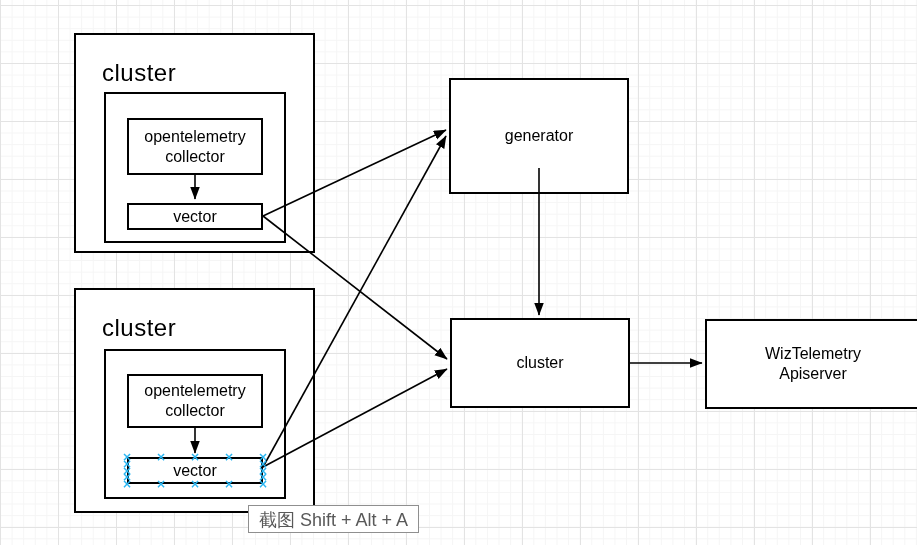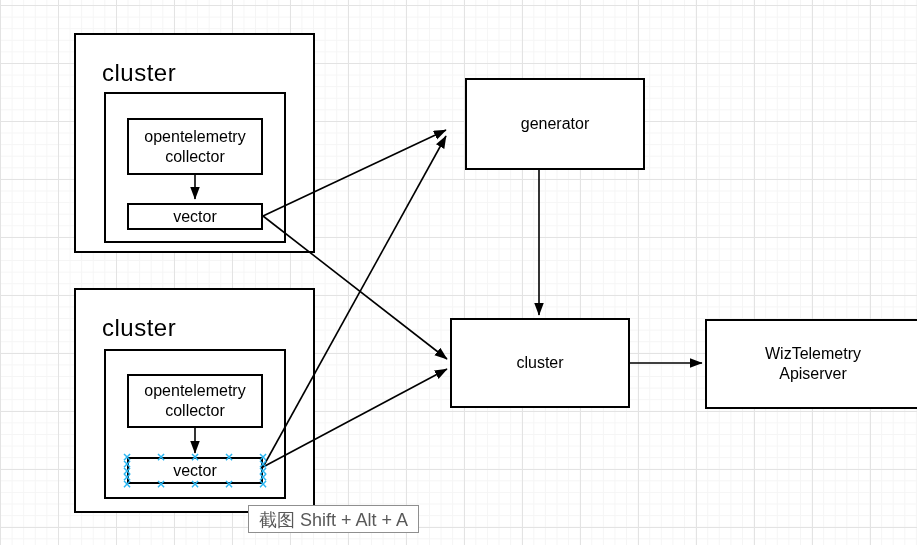--- a/index.html
+++ b/index.html
@@ -114,21 +114,21 @@
   </div>
   <div class="shape" style="left:104px; top:349px; width:182px; height:150px;"></div>
   <div class="shape node" style="left:127px; top:374px; width:136px; height:54px;">
     <span class="lbl">opentelemetry
 collector</span>
   </div>
   <div class="shape node" style="left:127px; top:457px; width:136px; height:27px;">
     <span class="lbl">vector</span>
   </div>
 
-  <div class="shape node" style="left:465px; top:78px; width:180px; height:92px;">
+  <div class="shape node" style="left:449px; top:78px; width:180px; height:116px;">
     <span class="lbl">generator</span>
   </div>
   <div class="shape node" style="left:450px; top:318px; width:180px; height:90px;">
     <span class="lbl">cluster</span>
   </div>
   <div class="shape node" style="left:705px; top:319px; width:216px; height:90px;">
     <span class="lbl">WizTelemetry
 Apiserver</span>
   </div>
 

